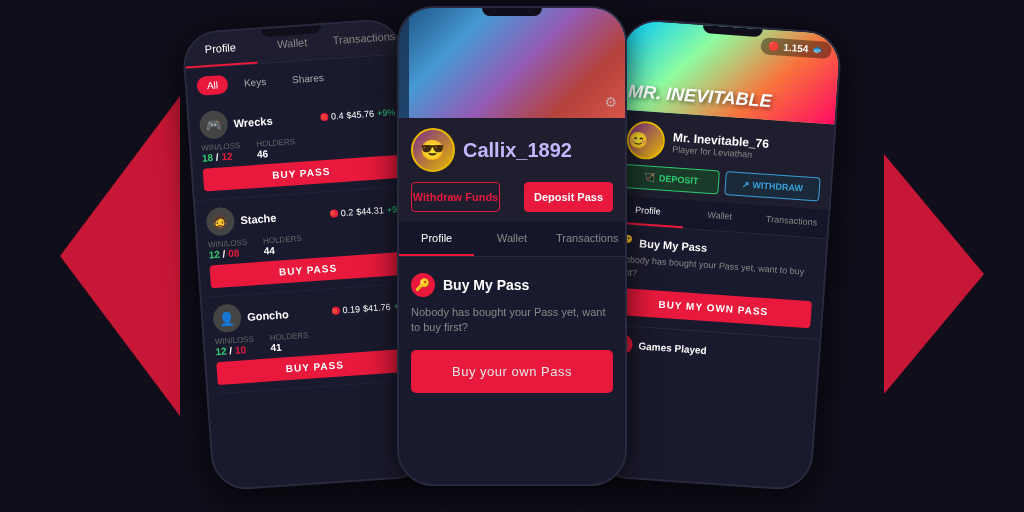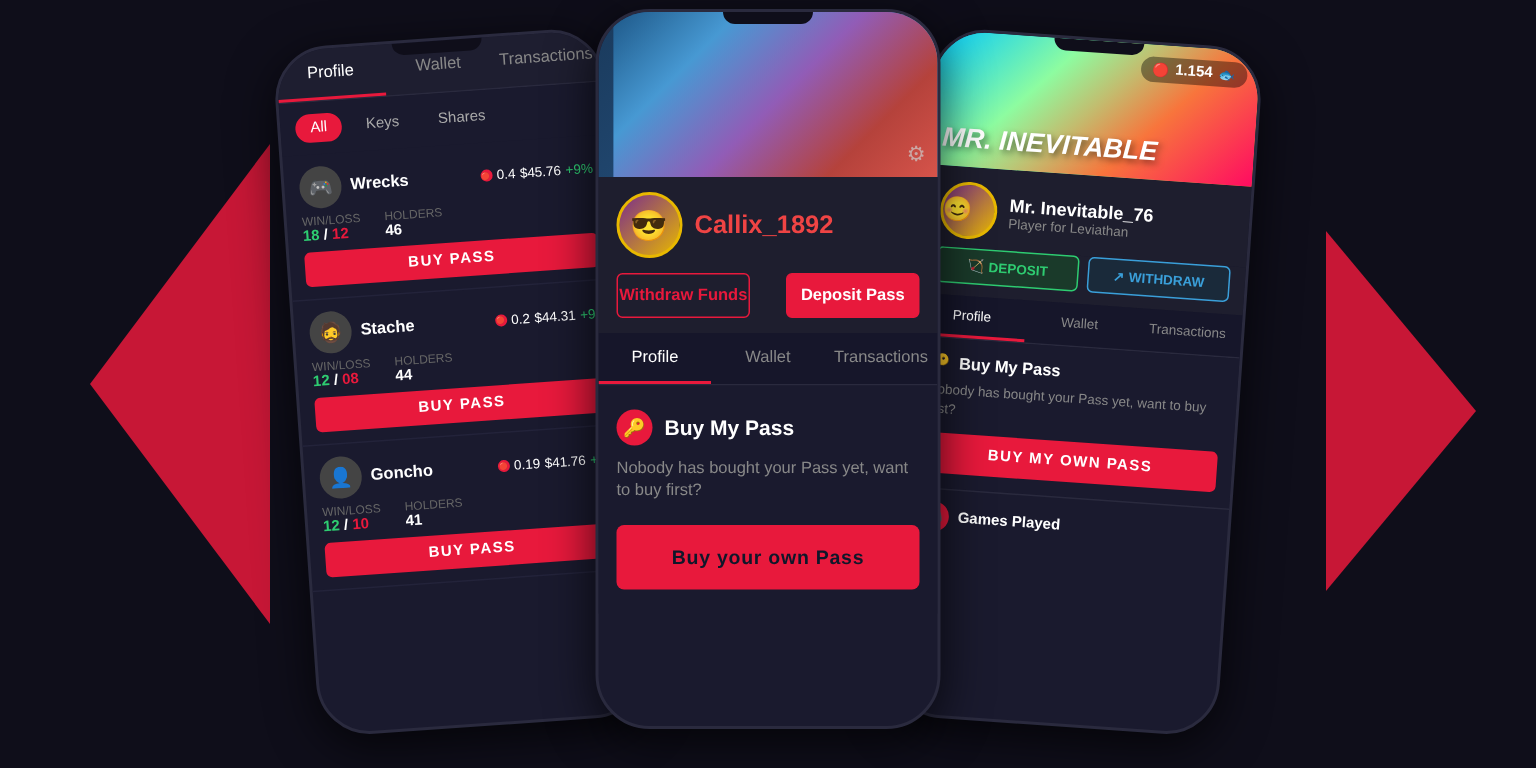--- a/index.html
+++ b/index.html
@@ -229,22 +229,22 @@
       border-radius: 50%;
       border: 2px solid #e8b800;
       background: linear-gradient(135deg, #7b2d8b, #e8b800);
       display: flex;
       align-items: center;
       justify-content: center;
       font-size: 20px;
       flex-shrink: 0;
     }
     .center-username {
-      color: #ef4444;
-      font-size: 17px;
+      color: #c4b5fd;
+      font-size: 20px;
       font-weight: bold;
     }
     .fund-buttons {
       display: flex;
       gap: 24px;
       padding: 0 12px 10px;
       background: #1e1e2e;
     }
     .fund-btn {
       flex: 1;
@@ -305,26 +305,26 @@
     }
     .bmp-subtitle {
       color: #888;
       font-size: 11px;
       margin-bottom: 14px;
       line-height: 1.4;
     }
     .buy-own-pass-btn {
       width: 100%;
       background: #e8193c;
-      color: #0f172a;
+      color: #e5e5e5;
       border: none;
       border-radius: 5px;
       padding: 14px 0;
       font-size: 13px;
-      font-weight: bold;
+      font-weight: normal;
       cursor: pointer;
       letter-spacing: 0.5px;
     }
 
     
     .right-hero {
       width: 100%;
       height: 90px;
       background: linear-gradient(135deg, #00c9ff, #92fe9d, #ff6b35);
       position: relative;

